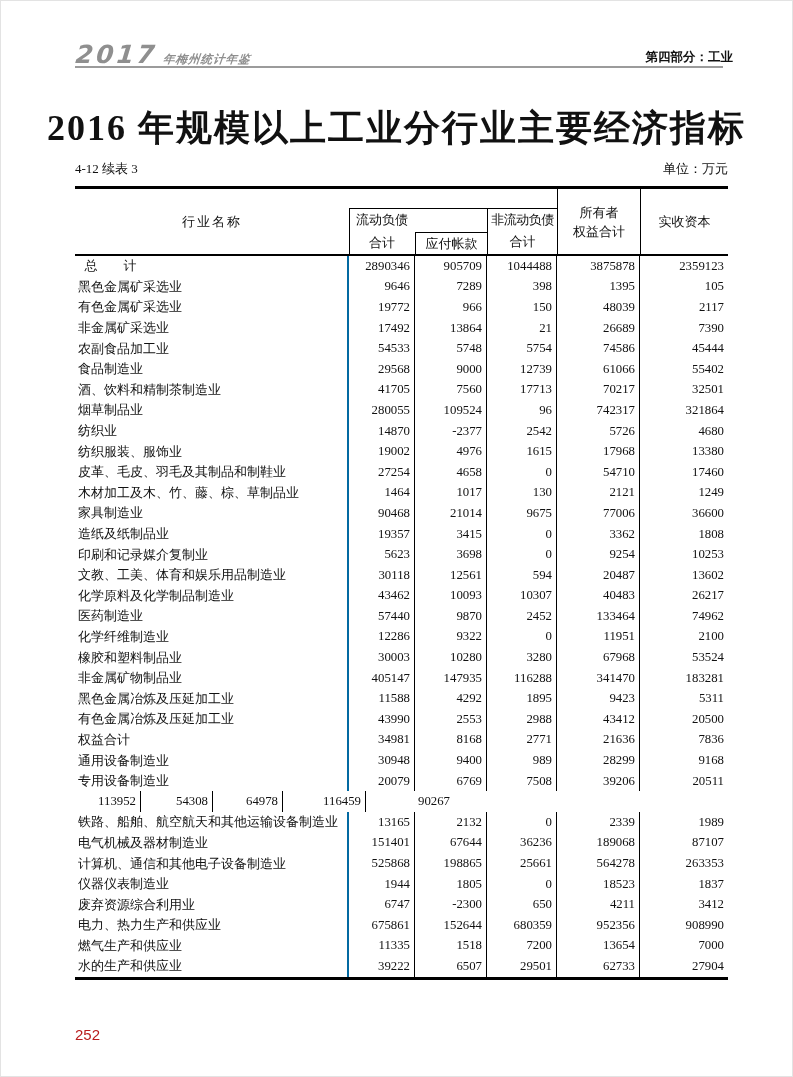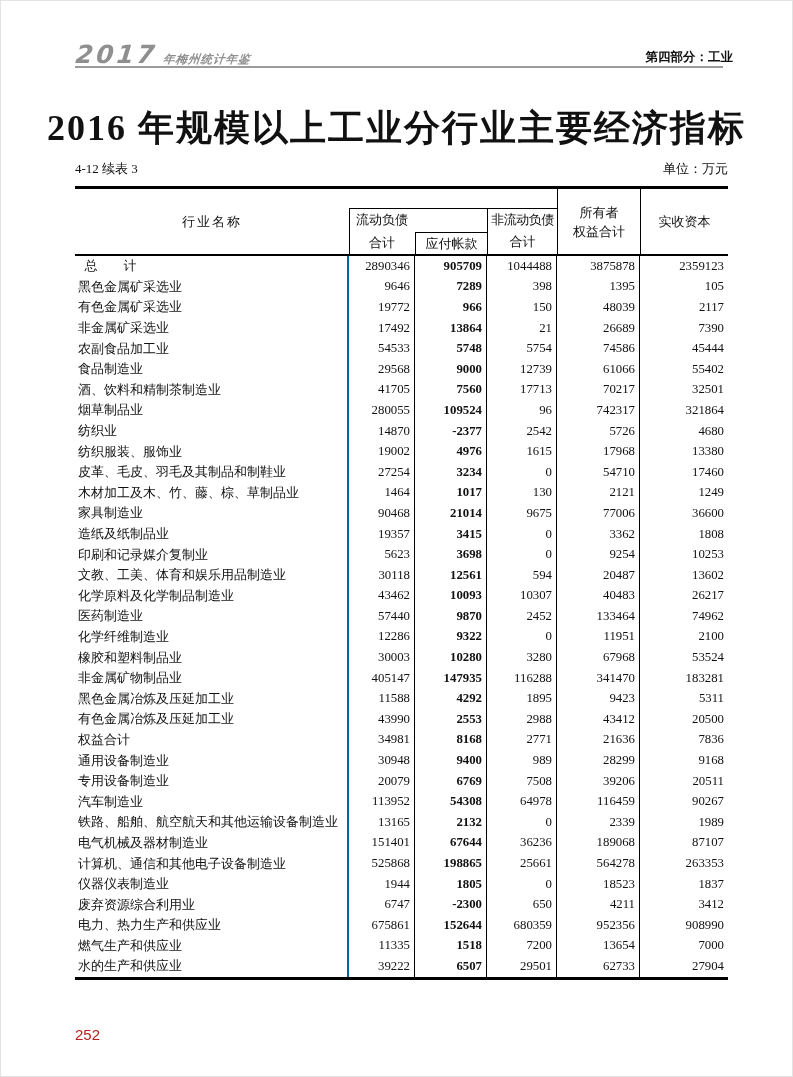--- a/index.html
+++ b/index.html
@@ -65,21 +65,21 @@
   .h-oe{left:482px;top:0;bottom:0;width:83px;border-left:1px solid #000;display:flex;flex-direction:column;align-items:center;justify-content:center;line-height:19px;}
   .h-pc{left:565px;top:0;bottom:0;width:88px;border-left:1px solid #000;display:flex;align-items:center;justify-content:center;}
   .tbody{
     height:721px;display:flex;flex-direction:column;
     border-bottom:3px solid #000;box-sizing:content-box;
   }
   .row{flex:1;display:flex;align-items:stretch;font-size:13px;}
   .c{box-sizing:border-box;display:flex;align-items:center;height:100%;}
   .c-name{width:274px;padding-left:3px;border-right:2px solid #0369a1;white-space:pre;overflow:hidden;}
   .c-num{justify-content:flex-end;text-align:right;padding-right:4px;border-right:1px solid #000;font-size:12.8px;}
-  .w1{width:66px;} .w2{width:72px;font-weight:bold;} .w3{width:70px;} .w4{width:83px;}
+  .w1{width:66px;} .w2{width:72px;} .w3{width:70px;} .w4{width:83px;}
   .w5{width:88px;border-right:none;}
   
   .page-number{
     position:absolute;left:75px;top:1026px;
     font-family:"Liberation Sans","DejaVu Sans",sans-serif;
     font-size:15px;color:#b91c1c;
   }
 </style>
 </head>
 <body>
@@ -194,21 +194,21 @@
           <div class="c c-name">纺织服装、服饰业</div>
           <div class="c c-num w1">19002</div>
           <div class="c c-num w2">4976</div>
           <div class="c c-num w3">1615</div>
           <div class="c c-num w4">17968</div>
           <div class="c c-num w5">13380</div>
         </div>
         <div class="row">
           <div class="c c-name">皮革、毛皮、羽毛及其制品和制鞋业</div>
           <div class="c c-num w1">27254</div>
-          <div class="c c-num w2">3234</div>
+          <div class="c c-num w2">4658</div>
           <div class="c c-num w3">0</div>
           <div class="c c-num w4">54710</div>
           <div class="c c-num w5">17460</div>
         </div>
         <div class="row">
           <div class="c c-name">木材加工及木、竹、藤、棕、草制品业</div>
           <div class="c c-num w1">1464</div>
           <div class="c c-num w2">1017</div>
           <div class="c c-num w3">130</div>
           <div class="c c-num w4">2121</div>
@@ -320,21 +320,20 @@
         </div>
         <div class="row">
           <div class="c c-name">专用设备制造业</div>
           <div class="c c-num w1">20079</div>
           <div class="c c-num w2">6769</div>
           <div class="c c-num w3">7508</div>
           <div class="c c-num w4">39206</div>
           <div class="c c-num w5">20511</div>
         </div>
         <div class="row">
-          <div class="c c-name">汽车制造业</div>
           <div class="c c-num w1">113952</div>
           <div class="c c-num w2">54308</div>
           <div class="c c-num w3">64978</div>
           <div class="c c-num w4">116459</div>
           <div class="c c-num w5">90267</div>
         </div>
         <div class="row">
           <div class="c c-name">铁路、船舶、航空航天和其他运输设备制造业</div>
           <div class="c c-num w1">13165</div>
           <div class="c c-num w2">2132</div>

